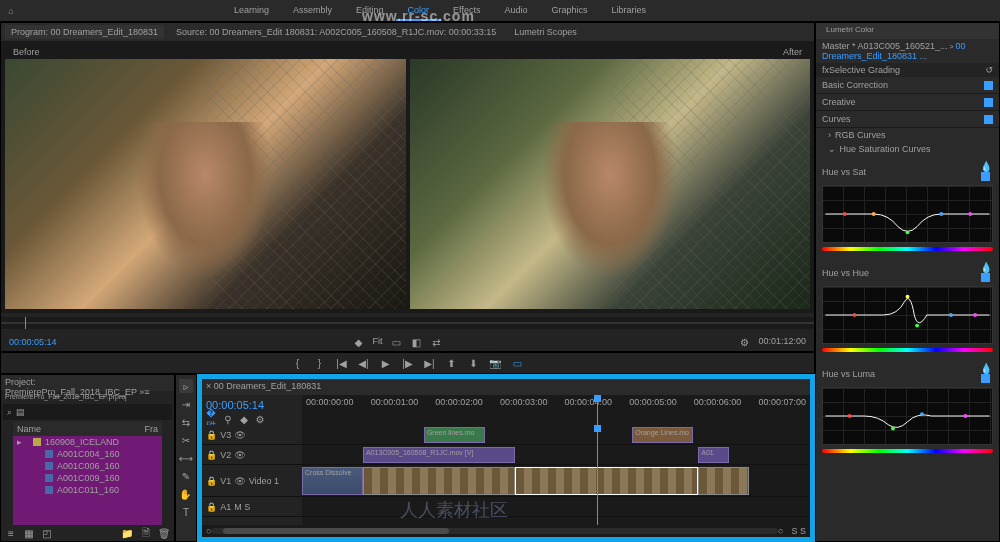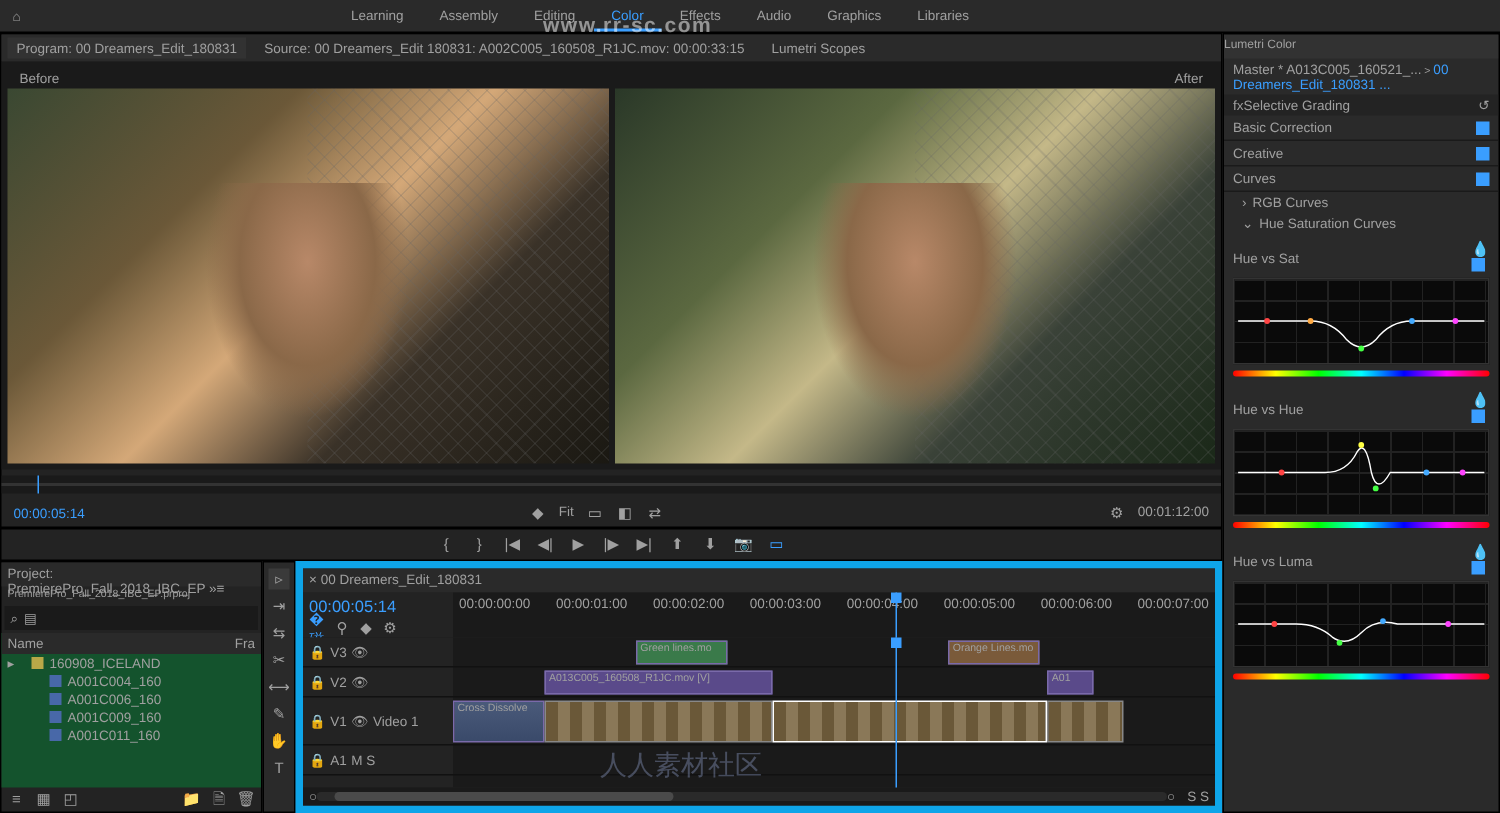--- a/index.html
+++ b/index.html
@@ -27,21 +27,21 @@
 .playhead{position:absolute;left:3%;top:0;width:1px;height:12px;background:#3a9eff}
 .prog-ctrl{height:18px;display:flex;align-items:center;padding:0 8px;justify-content:space-between;font-size:8px}
 .tc{color:#3a9eff}
 .prog-btns{display:flex;gap:8px}
 .icn{width:12px;height:12px;display:flex;align-items:center;justify-content:center;cursor:pointer;font-size:10px}
 .transport{height:22px;display:flex;align-items:center;justify-content:center;gap:10px;background:#232323;border:1px solid #000}
 .bottom{flex:1;display:flex;background:#232323}
 .project{width:175px;border:1px solid #000;display:flex;flex-direction:column}
 .proj-tabs{height:16px;background:#2a2a2a;padding:2px 4px;font-size:8px}
 .proj-search{height:16px;padding:2px 4px;display:flex;align-items:center;gap:4px;background:#1a1a1a;margin:2px}
-.proj-list{flex:1;overflow:hidden;background:#14532d;margin:0 0}
+.proj-list{flex:1;overflow:hidden;background:#701a75;margin:0 12px}
 .proj-hdr{display:flex;padding:2px 4px;background:#2a2a2a;font-size:8px}
 .proj-item{display:flex;align-items:center;padding:1px 4px;font-size:8px;gap:4px}
 .bin-icon{width:8px;height:8px;background:#b8a848;display:inline-block}
 .clip-icon{width:8px;height:8px;background:#4868a8;display:inline-block}
 .proj-ftr{height:16px;display:flex;align-items:center;gap:6px;padding:0 4px;font-size:8px}
 .tools{width:22px;background:#2a2a2a;border:1px solid #000;display:flex;flex-direction:column;align-items:center;gap:4px;padding:4px 0}
 .tool{width:14px;height:14px;cursor:pointer;display:flex;align-items:center;justify-content:center;font-size:10px}
 .tool.active{background:#3a3a3a}
 .timeline{flex:1;border:5px solid #0ea5e9;display:flex;flex-direction:column}
 .tl-tabs{height:16px;background:#2a2a2a;padding:2px 4px;font-size:8px}
@@ -58,21 +58,21 @@
 .track-hdr{height:20px;display:flex;align-items:center;padding:0 4px;gap:3px;border-bottom:1px solid #111;font-size:7px}
 .track-content{flex:1;position:relative}
 .track-row{height:20px;border-bottom:1px solid #111;position:relative}
 .clip{position:absolute;height:16px;top:2px;background:#5a4a8a;border:1px solid #7a6aaa;font-size:7px;padding:1px 2px;overflow:hidden}
 .clip.vid{background:linear-gradient(#4a5a7a,#3a4a6a)}
 .clip-thumb{position:absolute;height:16px;top:2px;background:repeating-linear-gradient(90deg,#6a5838 0,#6a5838 8px,#8a7858 8px,#8a7858 16px);border:1px solid #888}
 .tl-scroll{height:12px;background:#1a1a1a;display:flex;align-items:center;padding:0 4px}
 .tl-scroll-bar{flex:1;height:6px;background:#2a2a2a;border-radius:3px;position:relative}
 .tl-scroll-thumb{position:absolute;left:2%;width:40%;height:6px;background:#4a4a4a;border-radius:3px}
 .lumetri{width:185px;background:#2a2a2a;border:1px solid #000;display:flex;flex-direction:column;overflow:hidden}
-.lum-hdr{height:16px;background:#323232;padding:2px 0;font-size:8px}
+.lum-hdr{height:16px;background:#323232;padding:2px 10px;font-size:8px}
 .lum-master{padding:2px 6px;font-size:7px}
 .lum-fx{padding:2px 6px;background:#232323;display:flex;align-items:center;gap:0;font-size:8px}
 .lum-sec{padding:3px 6px;border-bottom:1px solid #1a1a1a;display:flex;justify-content:space-between;align-items:center;font-size:8px;cursor:pointer}
 .chk{width:9px;height:9px;background:#3a9eff;display:inline-block}
 .lum-sub{padding:2px 12px;font-size:8px;display:flex;align-items:center;gap:4px}
 .curve-sec{padding:2px 6px}
 .curve-lbl{display:flex;justify-content:space-between;align-items:center;font-size:8px;padding:2px 0}
 .curve{height:58px;background:#0a0a0a;position:relative;border:1px solid #333}
 .curve-grid{position:absolute;inset:0;background:repeating-linear-gradient(0deg,transparent 0,transparent 13px,#222 13px,#222 14px),repeating-linear-gradient(90deg,transparent 0,transparent 20px,#222 20px,#222 21px)}
 .curve svg{position:absolute;inset:0;width:100%;height:100%}

